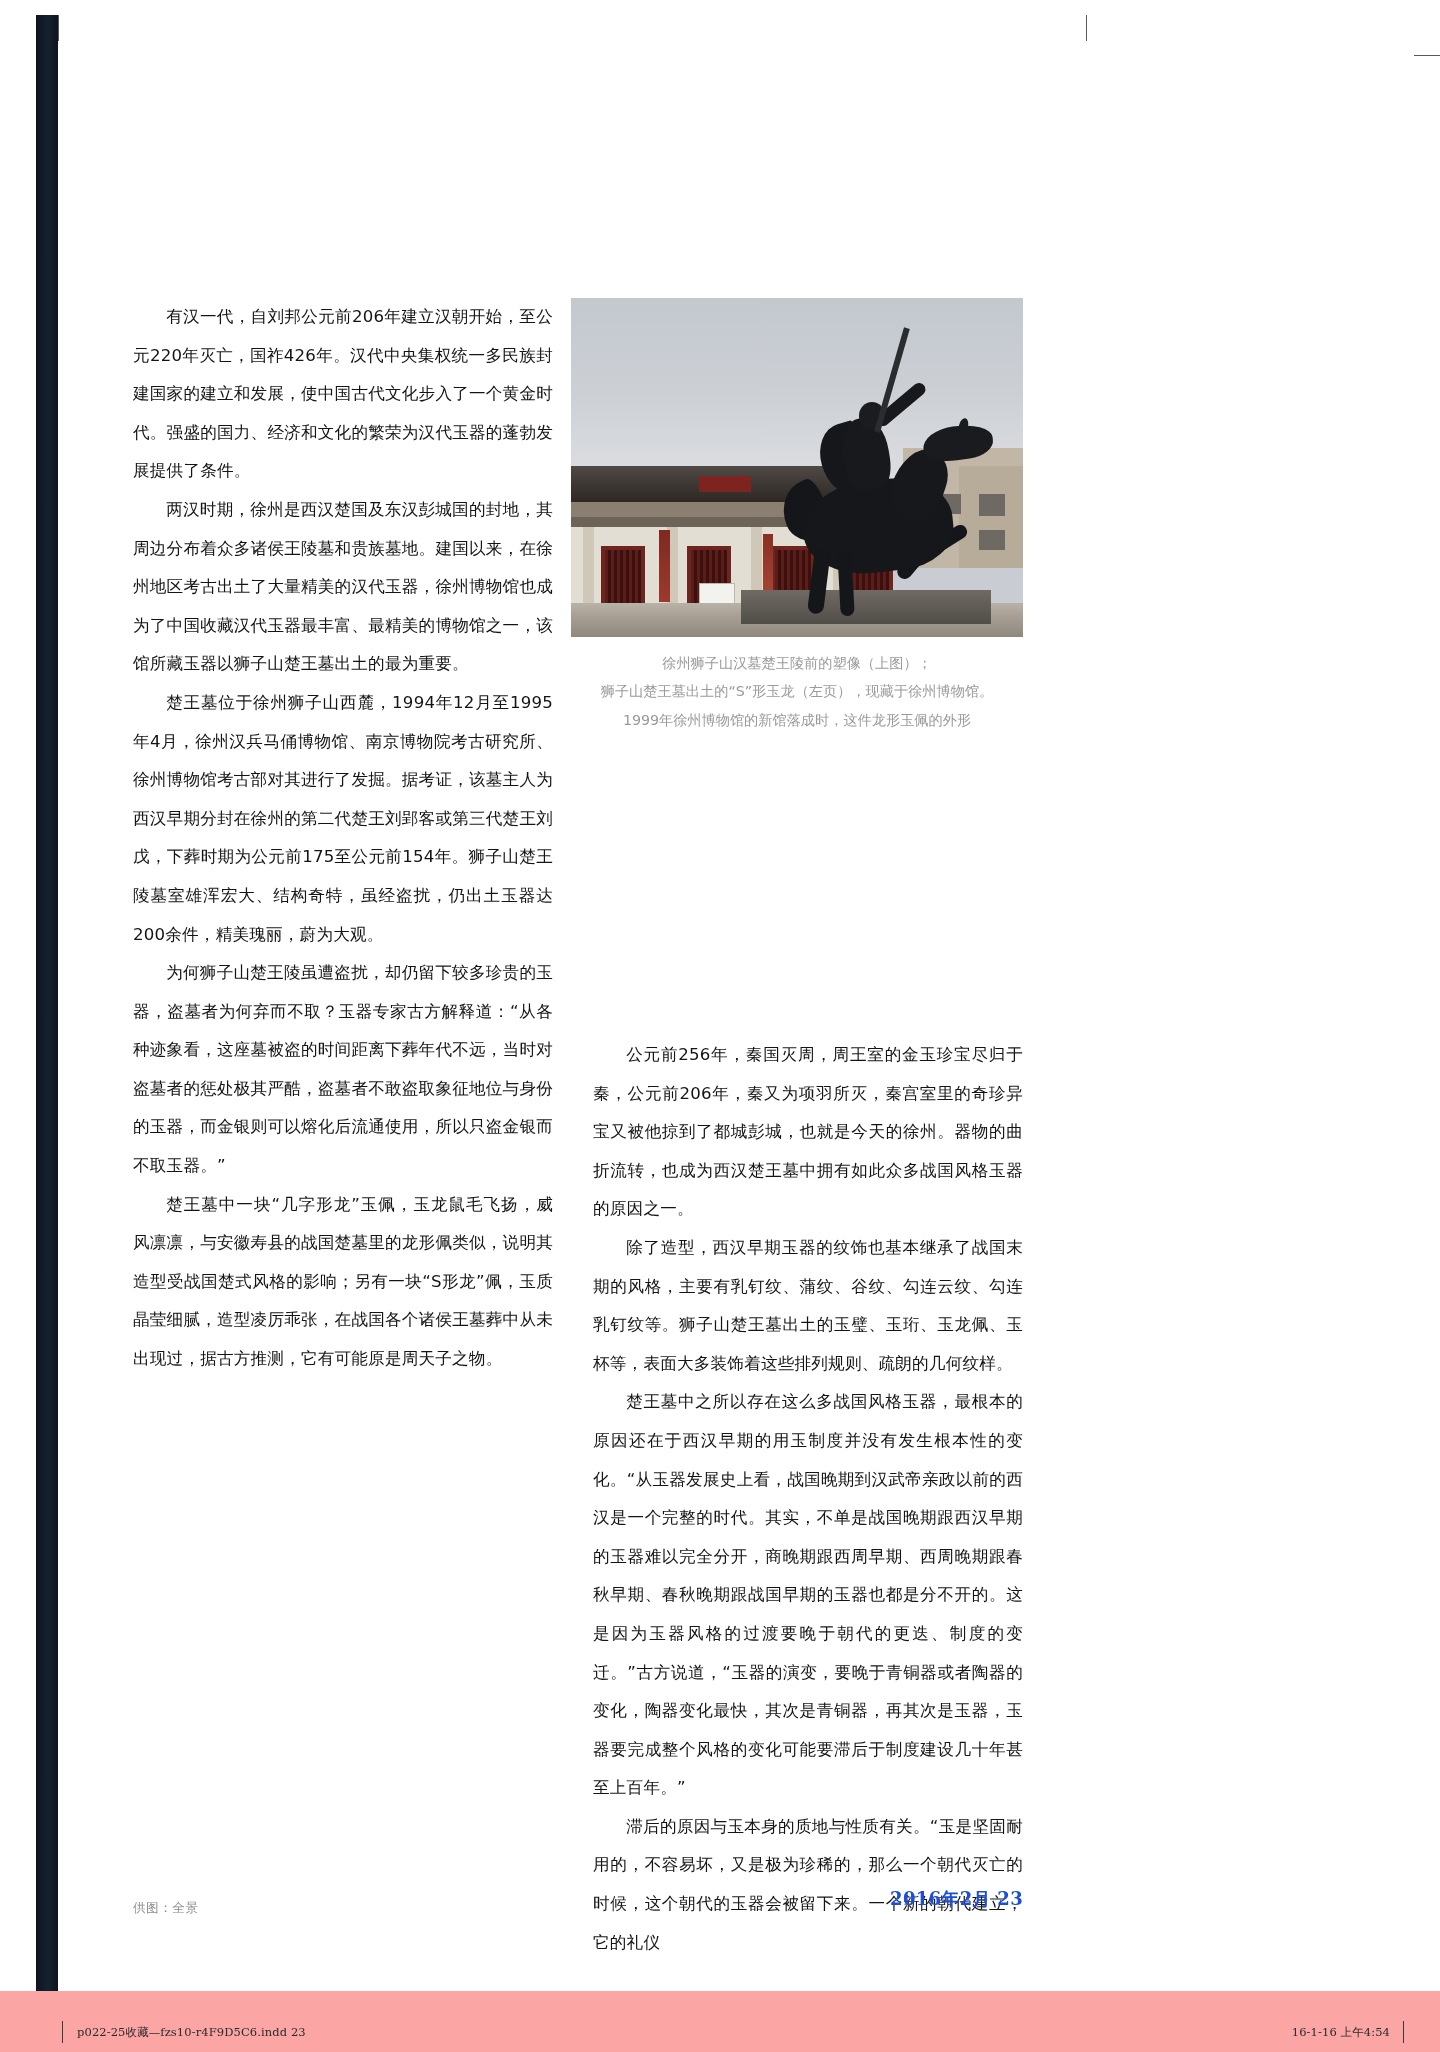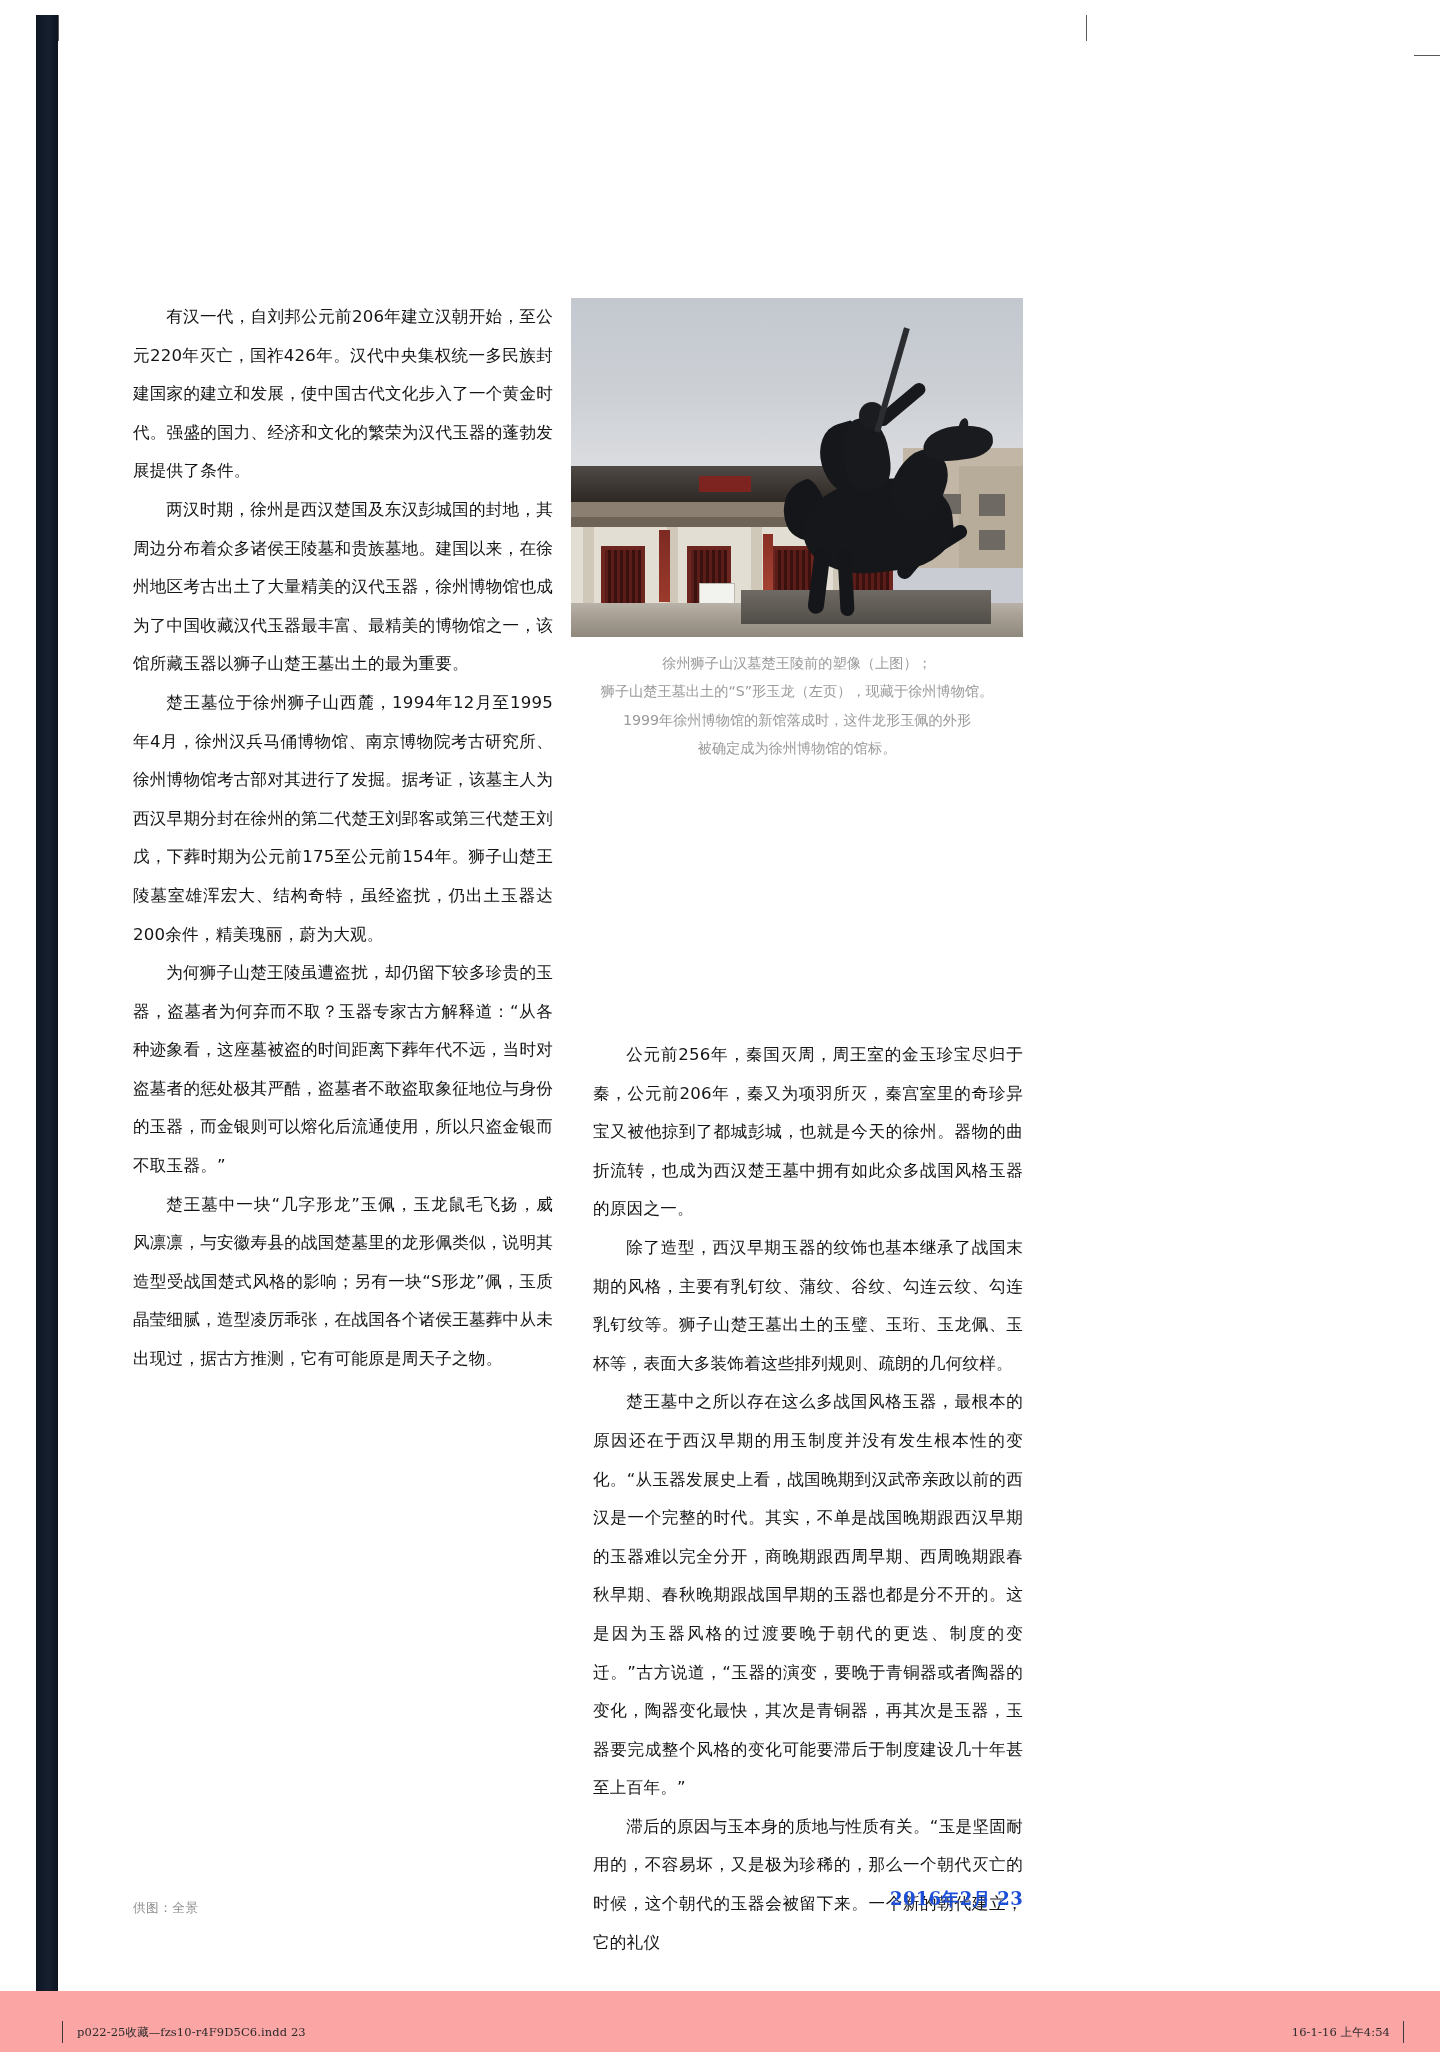--- a/index.html
+++ b/index.html
@@ -187,21 +187,20 @@
         <div class="statue rider-head"></div>
         <div class="statue rider-arm"></div>
         <div class="statue spear"></div>
       </div>
     </div>
 
     <div class="caption">
       <div>徐州狮子山汉墓楚王陵前的塑像（上图）；</div>
       <div>狮子山楚王墓出土的“S”形玉龙（左页），现藏于徐州博物馆。</div>
       <div>1999年徐州博物馆的新馆落成时，这件龙形玉佩的外形</div>
-      <div>被确定成为徐州博物馆的馆标。</div>
     </div>
 
     <div class="col col-right">
       <p class="body indent">公元前256年，秦国灭周，周王室的金玉珍宝尽归于秦，公元前206年，秦又为项羽所灭，秦宫室里的奇珍异宝又被他掠到了都城彭城，也就是今天的徐州。器物的曲折流转，也成为西汉楚王墓中拥有如此众多战国风格玉器的原因之一。</p>
       <p class="body indent">除了造型，西汉早期玉器的纹饰也基本继承了战国末期的风格，主要有乳钉纹、蒲纹、谷纹、勾连云纹、勾连乳钉纹等。狮子山楚王墓出土的玉璧、玉珩、玉龙佩、玉杯等，表面大多装饰着这些排列规则、疏朗的几何纹样。</p>
       <p class="body indent">楚王墓中之所以存在这么多战国风格玉器，最根本的原因还在于西汉早期的用玉制度并没有发生根本性的变化。“从玉器发展史上看，战国晚期到汉武帝亲政以前的西汉是一个完整的时代。其实，不单是战国晚期跟西汉早期的玉器难以完全分开，商晚期跟西周早期、西周晚期跟春秋早期、春秋晚期跟战国早期的玉器也都是分不开的。这是因为玉器风格的过渡要晚于朝代的更迭、制度的变迁。”古方说道，“玉器的演变，要晚于青铜器或者陶器的变化，陶器变化最快，其次是青铜器，再其次是玉器，玉器要完成整个风格的变化可能要滞后于制度建设几十年甚至上百年。”</p>
       <p class="body indent">滞后的原因与玉本身的质地与性质有关。“玉是坚固耐用的，不容易坏，又是极为珍稀的，那么一个朝代灭亡的时候，这个朝代的玉器会被留下来。一个新的朝代建立，它的礼仪</p>
     </div>
 
     <div class="credit">供图：全景</div>

